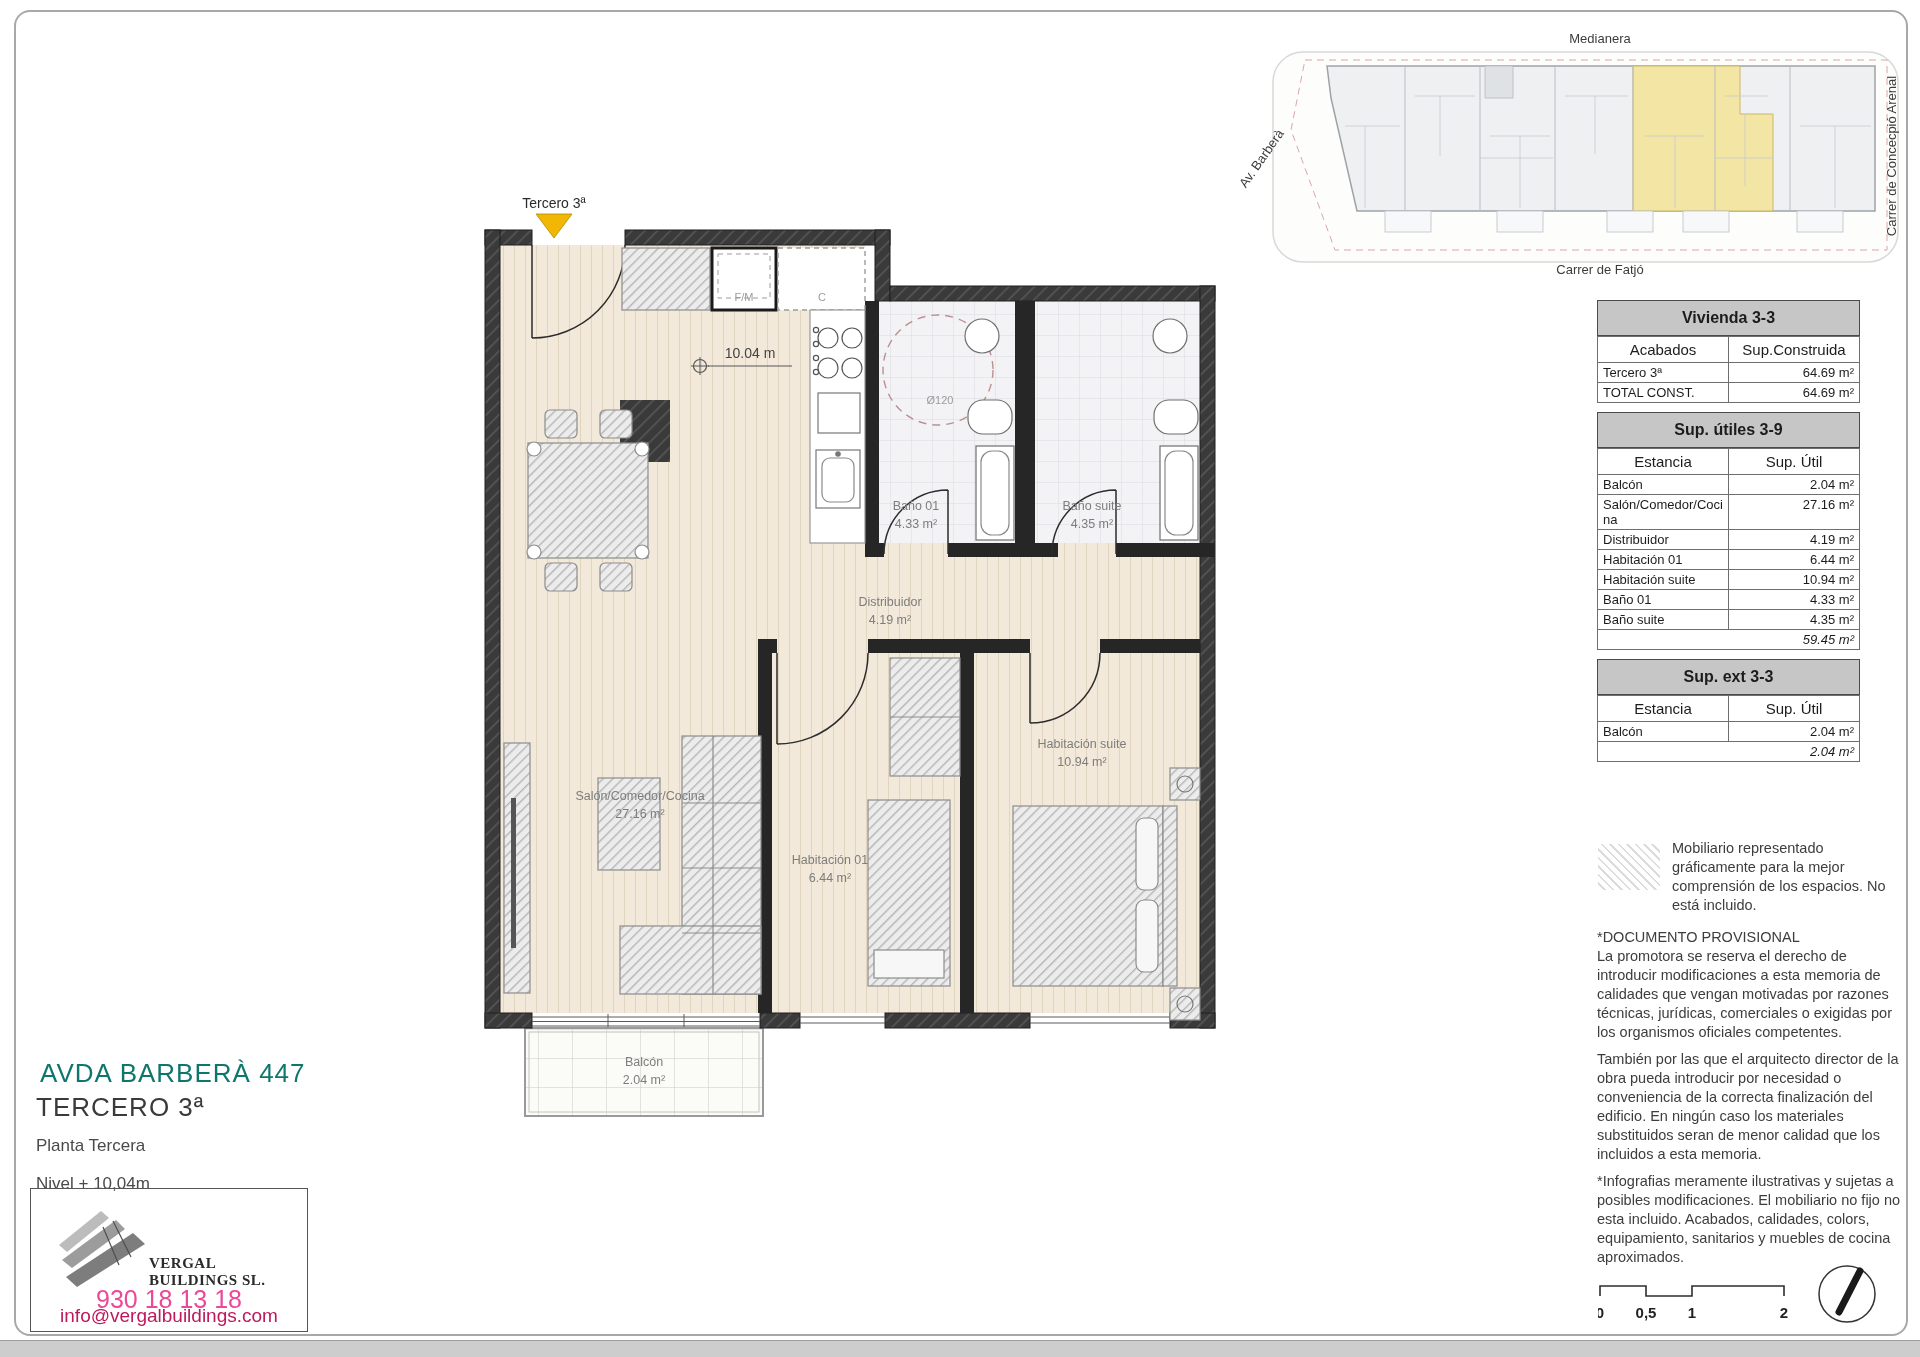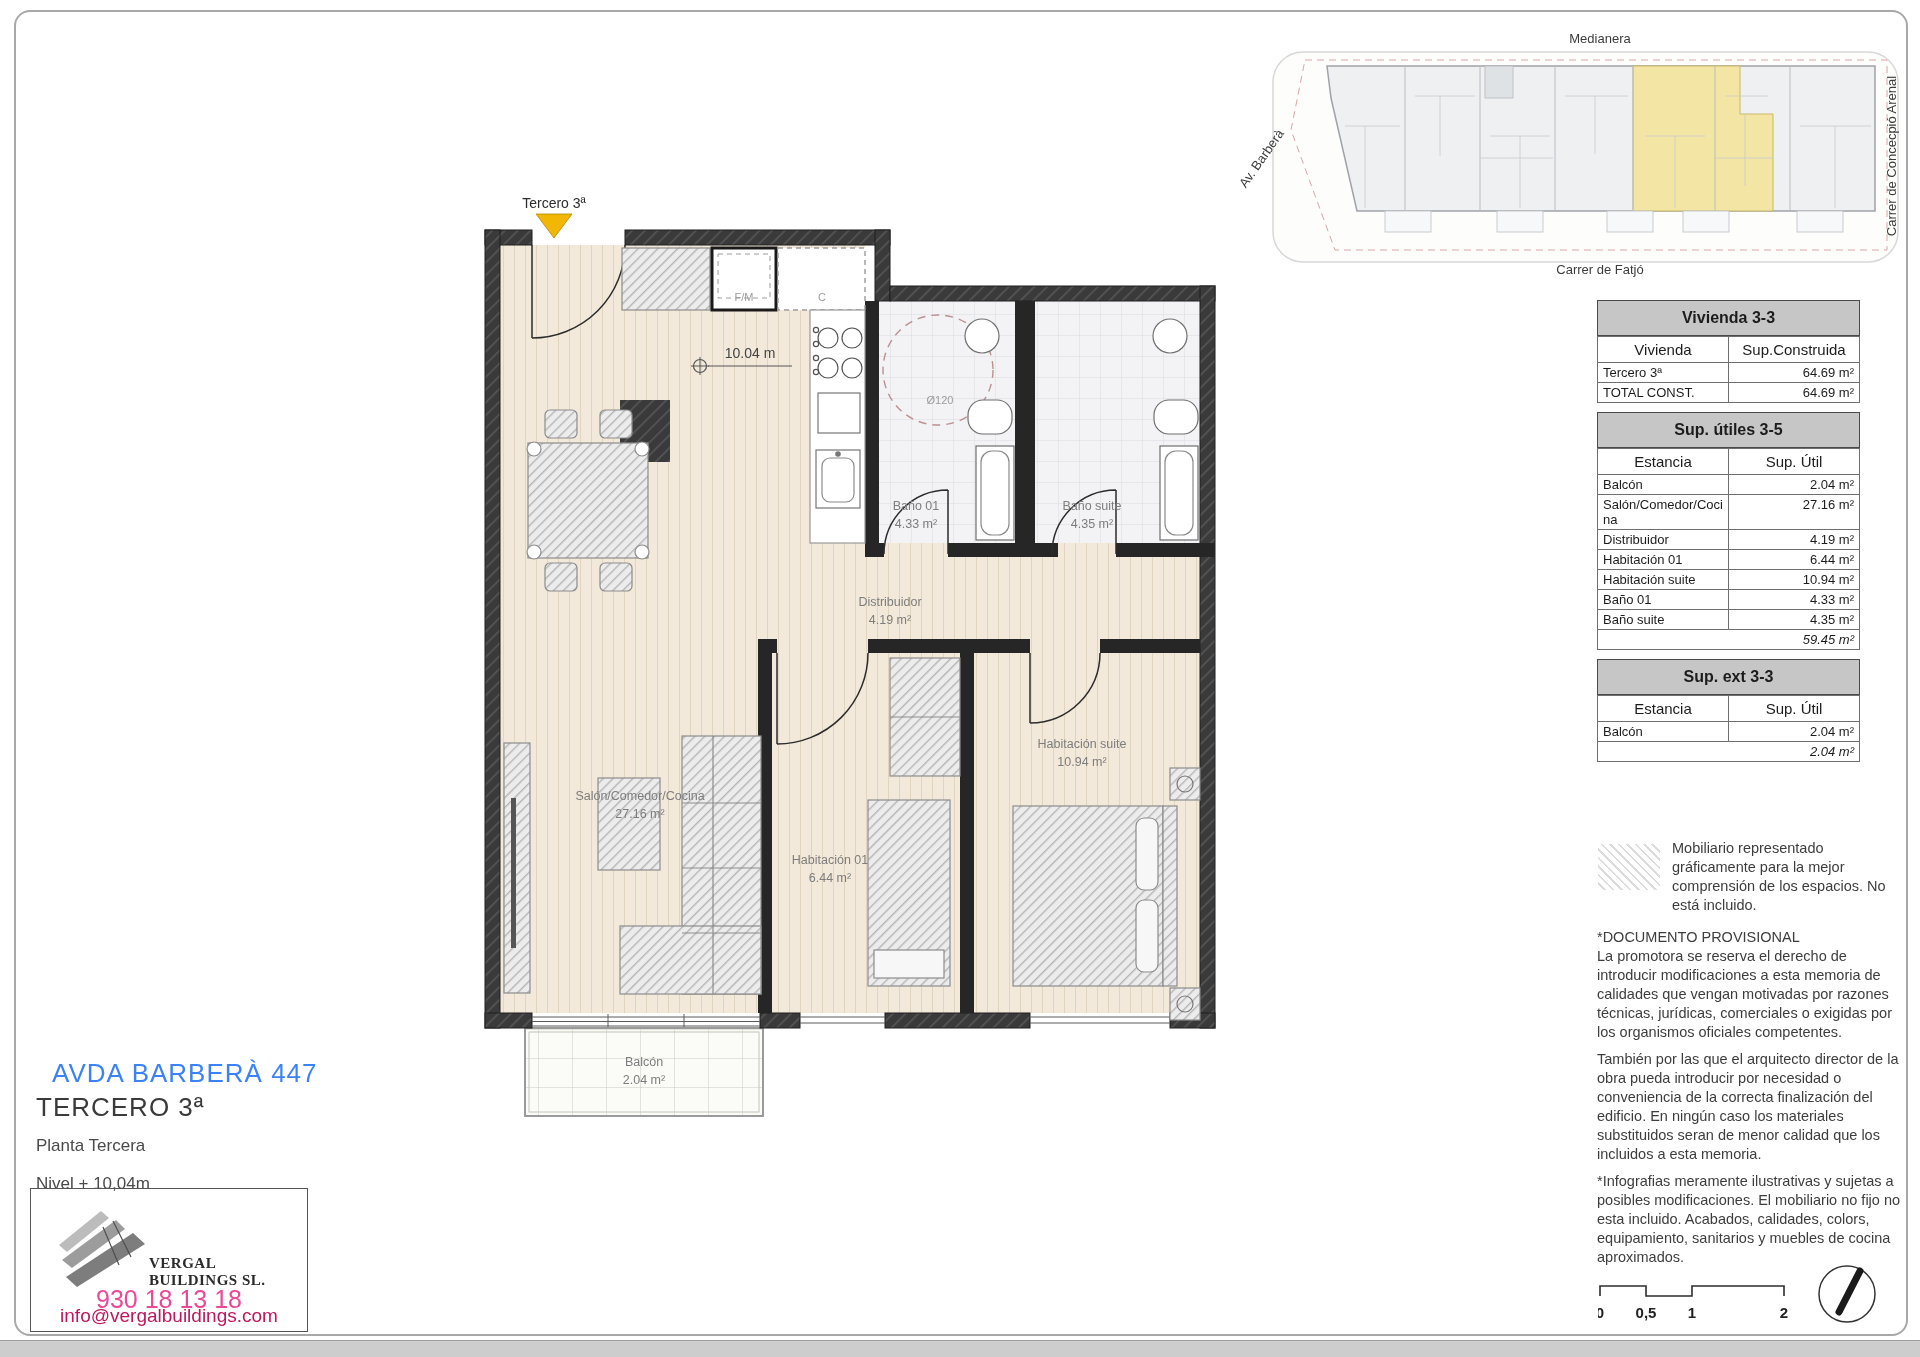--- a/index.html
+++ b/index.html
@@ -18,21 +18,21 @@
   table.sheet th{font-weight:normal;font-size:15px;text-align:center;padding:4px 2px;}
   td.lab{text-align:left;overflow-wrap:anywhere;width:138px;}
   td.val{text-align:right;white-space:nowrap;}
   td.tot{text-align:right;font-style:italic;}
   
   #legend-swatch{left:1598px;top:844px;width:62px;height:46px;
     background:repeating-linear-gradient(45deg,#ffffff 0 4px,#dcdcdc 4px 6px);}
   .note{left:1597px;width:306px;font-size:14.5px;line-height:19px;color:#3d3d3d;}
   #furniture-note{left:1672px;top:839px;width:232px;}
   
-  #tb-address1{left:52px;top:1058px;font-size:26px;letter-spacing:1px;color:#3b82f6;}
+  #tb-address1{left:40px;top:1058px;font-size:26px;letter-spacing:1px;color:#0f766e;}
   #tb-address2{left:36px;top:1092px;font-size:26px;letter-spacing:1px;color:#3a3a3a;}
   #tb-floor{left:36px;top:1136px;font-size:17px;color:#4a4a4a;}
   #tb-level{left:36px;top:1158px;font-size:17px;color:#4a4a4a;margin-top:16px;}
   #logo-box{left:30px;top:1188px;width:276px;height:142px;border:1.5px solid #555;}
   #logo-company{position:absolute;left:118px;top:66px;font-family:"Liberation Serif",serif;
     font-weight:bold;font-size:15px;color:#2b2b2b;letter-spacing:.5px;}
   #logo-phone{position:absolute;left:0;top:96px;width:100%;text-align:center;font-size:25px;color:#ec4899;}
   #logo-email{position:absolute;left:0;top:116px;width:100%;text-align:center;font-size:19px;color:#be185d;}
   
   text{font-family:"Liberation Sans",sans-serif;}
@@ -266,35 +266,35 @@
   <text class="strlab" x="30" y="135" transform="rotate(-55 30 135)">Av. Barberà</text>
   <text class="strlab" x="661" y="130" transform="rotate(-90 661 130)">Carrer de Concecpió Arenal</text>
   <text class="strlab" x="365" y="248">Carrer de Fatjó</text>
 </svg>
 
 <div class="abs" id="tables">
   <div class="ttitle">Vivienda 3-3</div>
   <table class="sheet">
     <tbody>
         <tr>
-      <th>Vivienda</th>
+      <th>Acabados</th>
       <th>Sup.Construida</th>
     </tr>
     <tr>
       <td class="lab">Tercero 3ª</td>
       <td class="val">64.69 m²</td>
     </tr>
     <tr>
       <td class="lab">TOTAL CONST.</td>
       <td class="val">64.69 m²</td>
     </tr>
   </tbody>
     </table>
   <div class="tgap"></div>
-  <div class="ttitle">Sup. útiles 3-5</div>
+  <div class="ttitle">Sup. útiles 3-9</div>
   <table class="sheet">
     <tbody>
         <tr>
       <th>Estancia</th>
       <th>Sup. Útil</th>
     </tr>
     <tr>
       <td class="lab">Balcón</td>
       <td class="val">2.04 m²</td>
         </tr>

